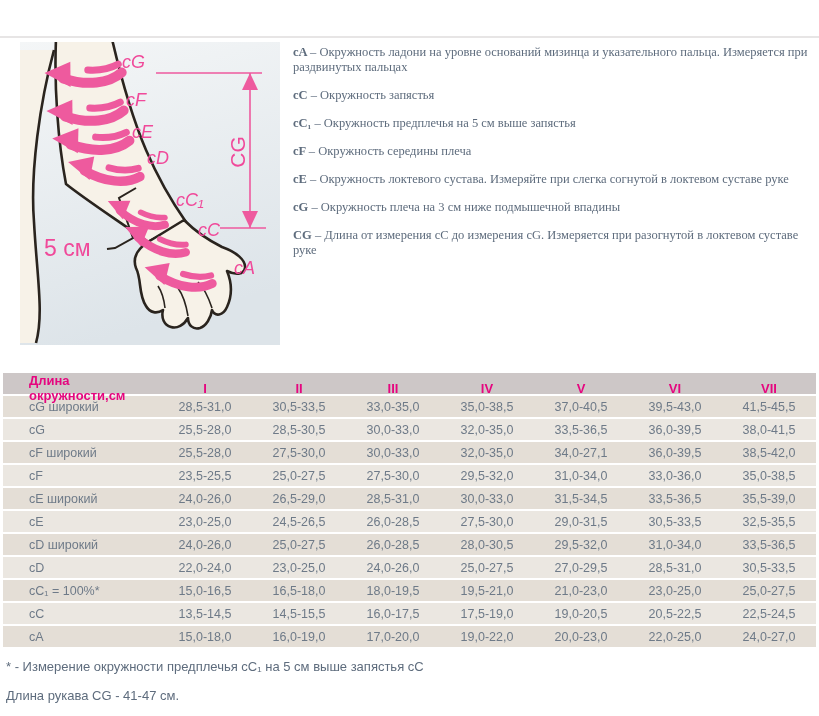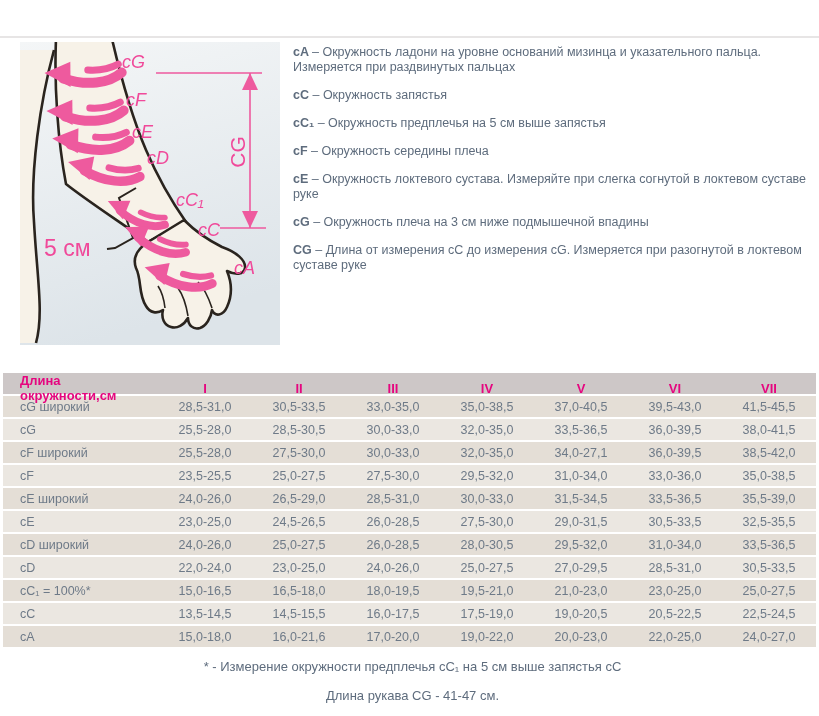--- a/index.html
+++ b/index.html
@@ -16,33 +16,33 @@
     --divider:#e7e5e5;
   }
   *{box-sizing:border-box;margin:0;padding:0;}
   body{
     width:819px;height:716px;overflow:hidden;background:#ffffff;
     font-family:"Liberation Sans", sans-serif;color:var(--desc-text);
   }
   .top-divider{margin-top:36px;border-top:2px solid var(--divider);}
   .content-row{display:flex;gap:13px;margin:4px 0 0 20px;}
   .diagram-wrap{flex:0 0 260px;}
-  .descriptions{flex:1;padding:3px 10px 0 0;}
+  .descriptions{flex:1;padding:3px 10px 0 0;font-family:Liberation Serif, serif;}
   .desc-row{font-size:12.5px;line-height:15px;margin-bottom:13px;}
   .desc-row .term{font-weight:bold;}
   .size-table{margin:24px 3px 0 3px;font-size:12.5px;}
   .t-row{display:grid;grid-template-columns:155px repeat(7,1fr);height:21px;
          align-items:center;margin-bottom:2px;}
   .t-row.header{background:var(--header-bg);color:var(--magenta);font-weight:bold;font-size:13px;}
   .t-row.dark{background:var(--row-dark);}
   .t-row.light{background:var(--row-light);}
   .t-cell{text-align:center;color:var(--cell-text);}
-  .t-cell.lbl{text-align:left;padding-left:17px;}
+  .t-cell.lbl{text-align:left;padding-left:26px;}
   .t-row.header .t-cell{color:var(--magenta);}
-  .footnotes{margin:12px 0 0 6px;font-size:13px;line-height:16px;text-align:center;}
+  .footnotes{margin:12px 0 0 6px;font-size:13px;line-height:16px;}
   .footnotes p{margin-bottom:13px;}
   
   .pinkF{fill:var(--pink);}
   .pinkS{stroke:var(--pink);}
   .inkS{stroke:var(--ink);}
   .creamF{fill:var(--cream);}
   .mark-label{fill:var(--pink-label);font-style:italic;font-size:18px;font-family:"Liberation Sans",sans-serif;}
   .dim-label{fill:var(--pink-label);font-size:21px;font-family:"Liberation Sans",sans-serif;}
   .fivecm{fill:var(--pink-label);font-size:23px;font-family:"Liberation Sans",sans-serif;}
 </style>
@@ -223,21 +223,21 @@
       <div class="t-cell">14,5-15,5</div>
       <div class="t-cell">16,0-17,5</div>
       <div class="t-cell">17,5-19,0</div>
       <div class="t-cell">19,0-20,5</div>
       <div class="t-cell">20,5-22,5</div>
       <div class="t-cell">22,5-24,5</div>
     </div>
     <div class="t-row dark">
       <div class="t-cell lbl">cA</div>
       <div class="t-cell">15,0-18,0</div>
-      <div class="t-cell">16,0-21,6</div>
+      <div class="t-cell">16,0-19,0</div>
       <div class="t-cell">17,0-20,0</div>
       <div class="t-cell">19,0-22,0</div>
       <div class="t-cell">20,0-23,0</div>
       <div class="t-cell">22,0-25,0</div>
       <div class="t-cell">24,0-27,0</div>
     </div>
   </div>
 
 <div class="footnotes" id="footnotes">
     <p>* - Измерение окружности предплечья cC₁ на 5 см выше запястья cC</p>

